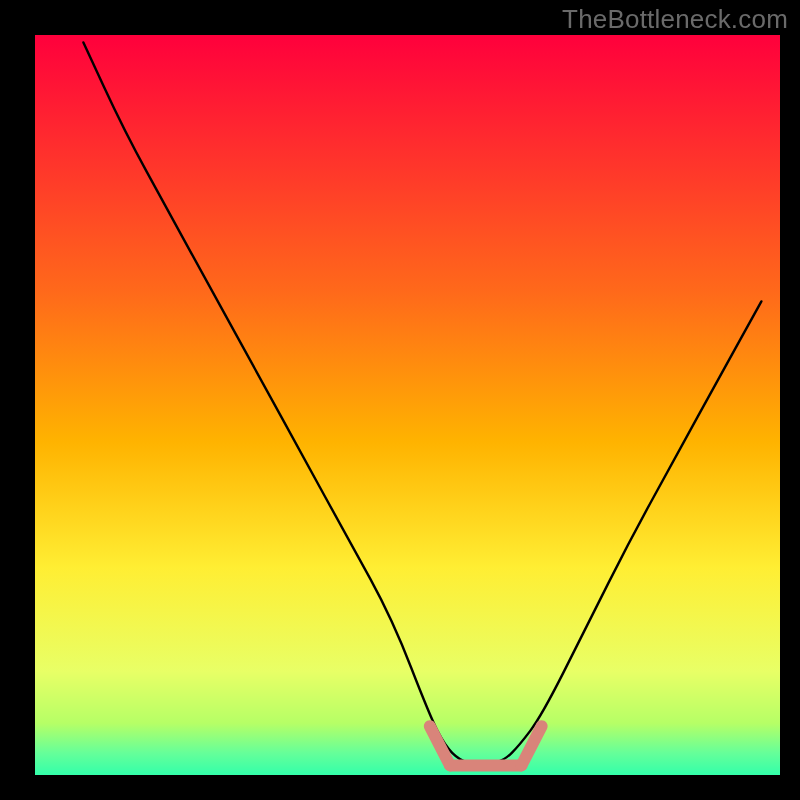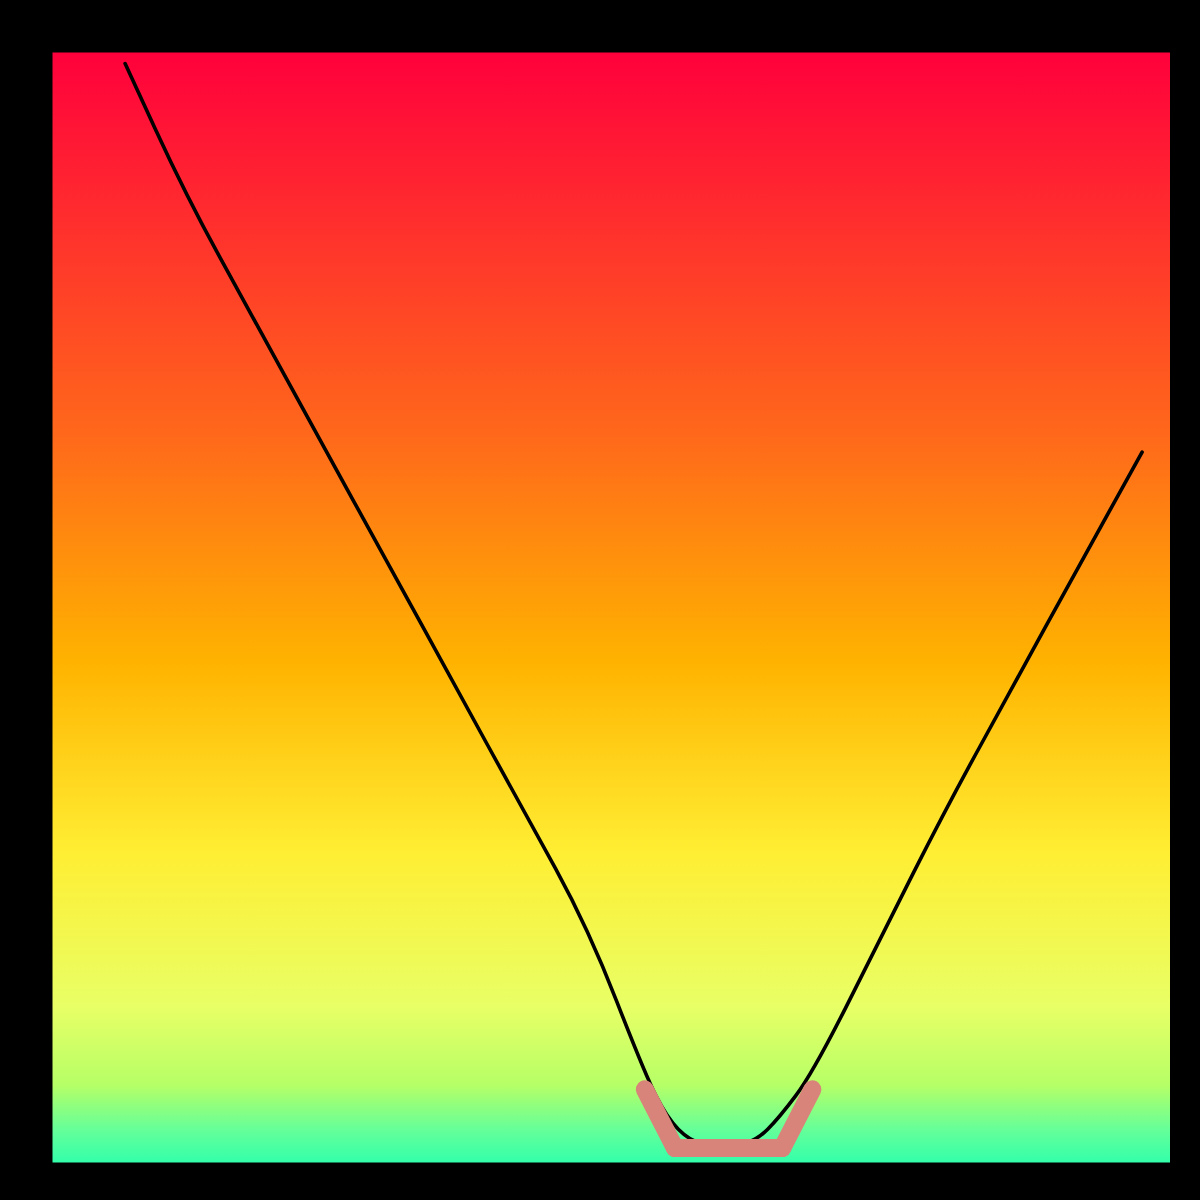--- a/index.html
+++ b/index.html
@@ -31,20 +31,21 @@
     top: 0;
     left: 0;
     width: 800px;
     height: 800px;
   }
 </style>
 </head>
 <body>
 
 <div class="stage">
+  <div class="watermark">TheBottleneck.com</div>
   <svg class="plot" viewBox="0 0 800 800" preserveAspectRatio="none">
       <defs>
         <linearGradient id="bg-grad" x1="0" y1="0" x2="0" y2="1">
           <stop offset="0%" stop-color="#ff003c"></stop>
           <stop offset="35%" stop-color="#ff6a1a"></stop>
           <stop offset="55%" stop-color="#ffb300"></stop>
           <stop offset="72%" stop-color="#ffee33"></stop>
           <stop offset="86%" stop-color="#e8ff66"></stop>
           <stop offset="93%" stop-color="#b6ff66"></stop>
           <stop offset="97%" stop-color="#66ff99"></stop>

